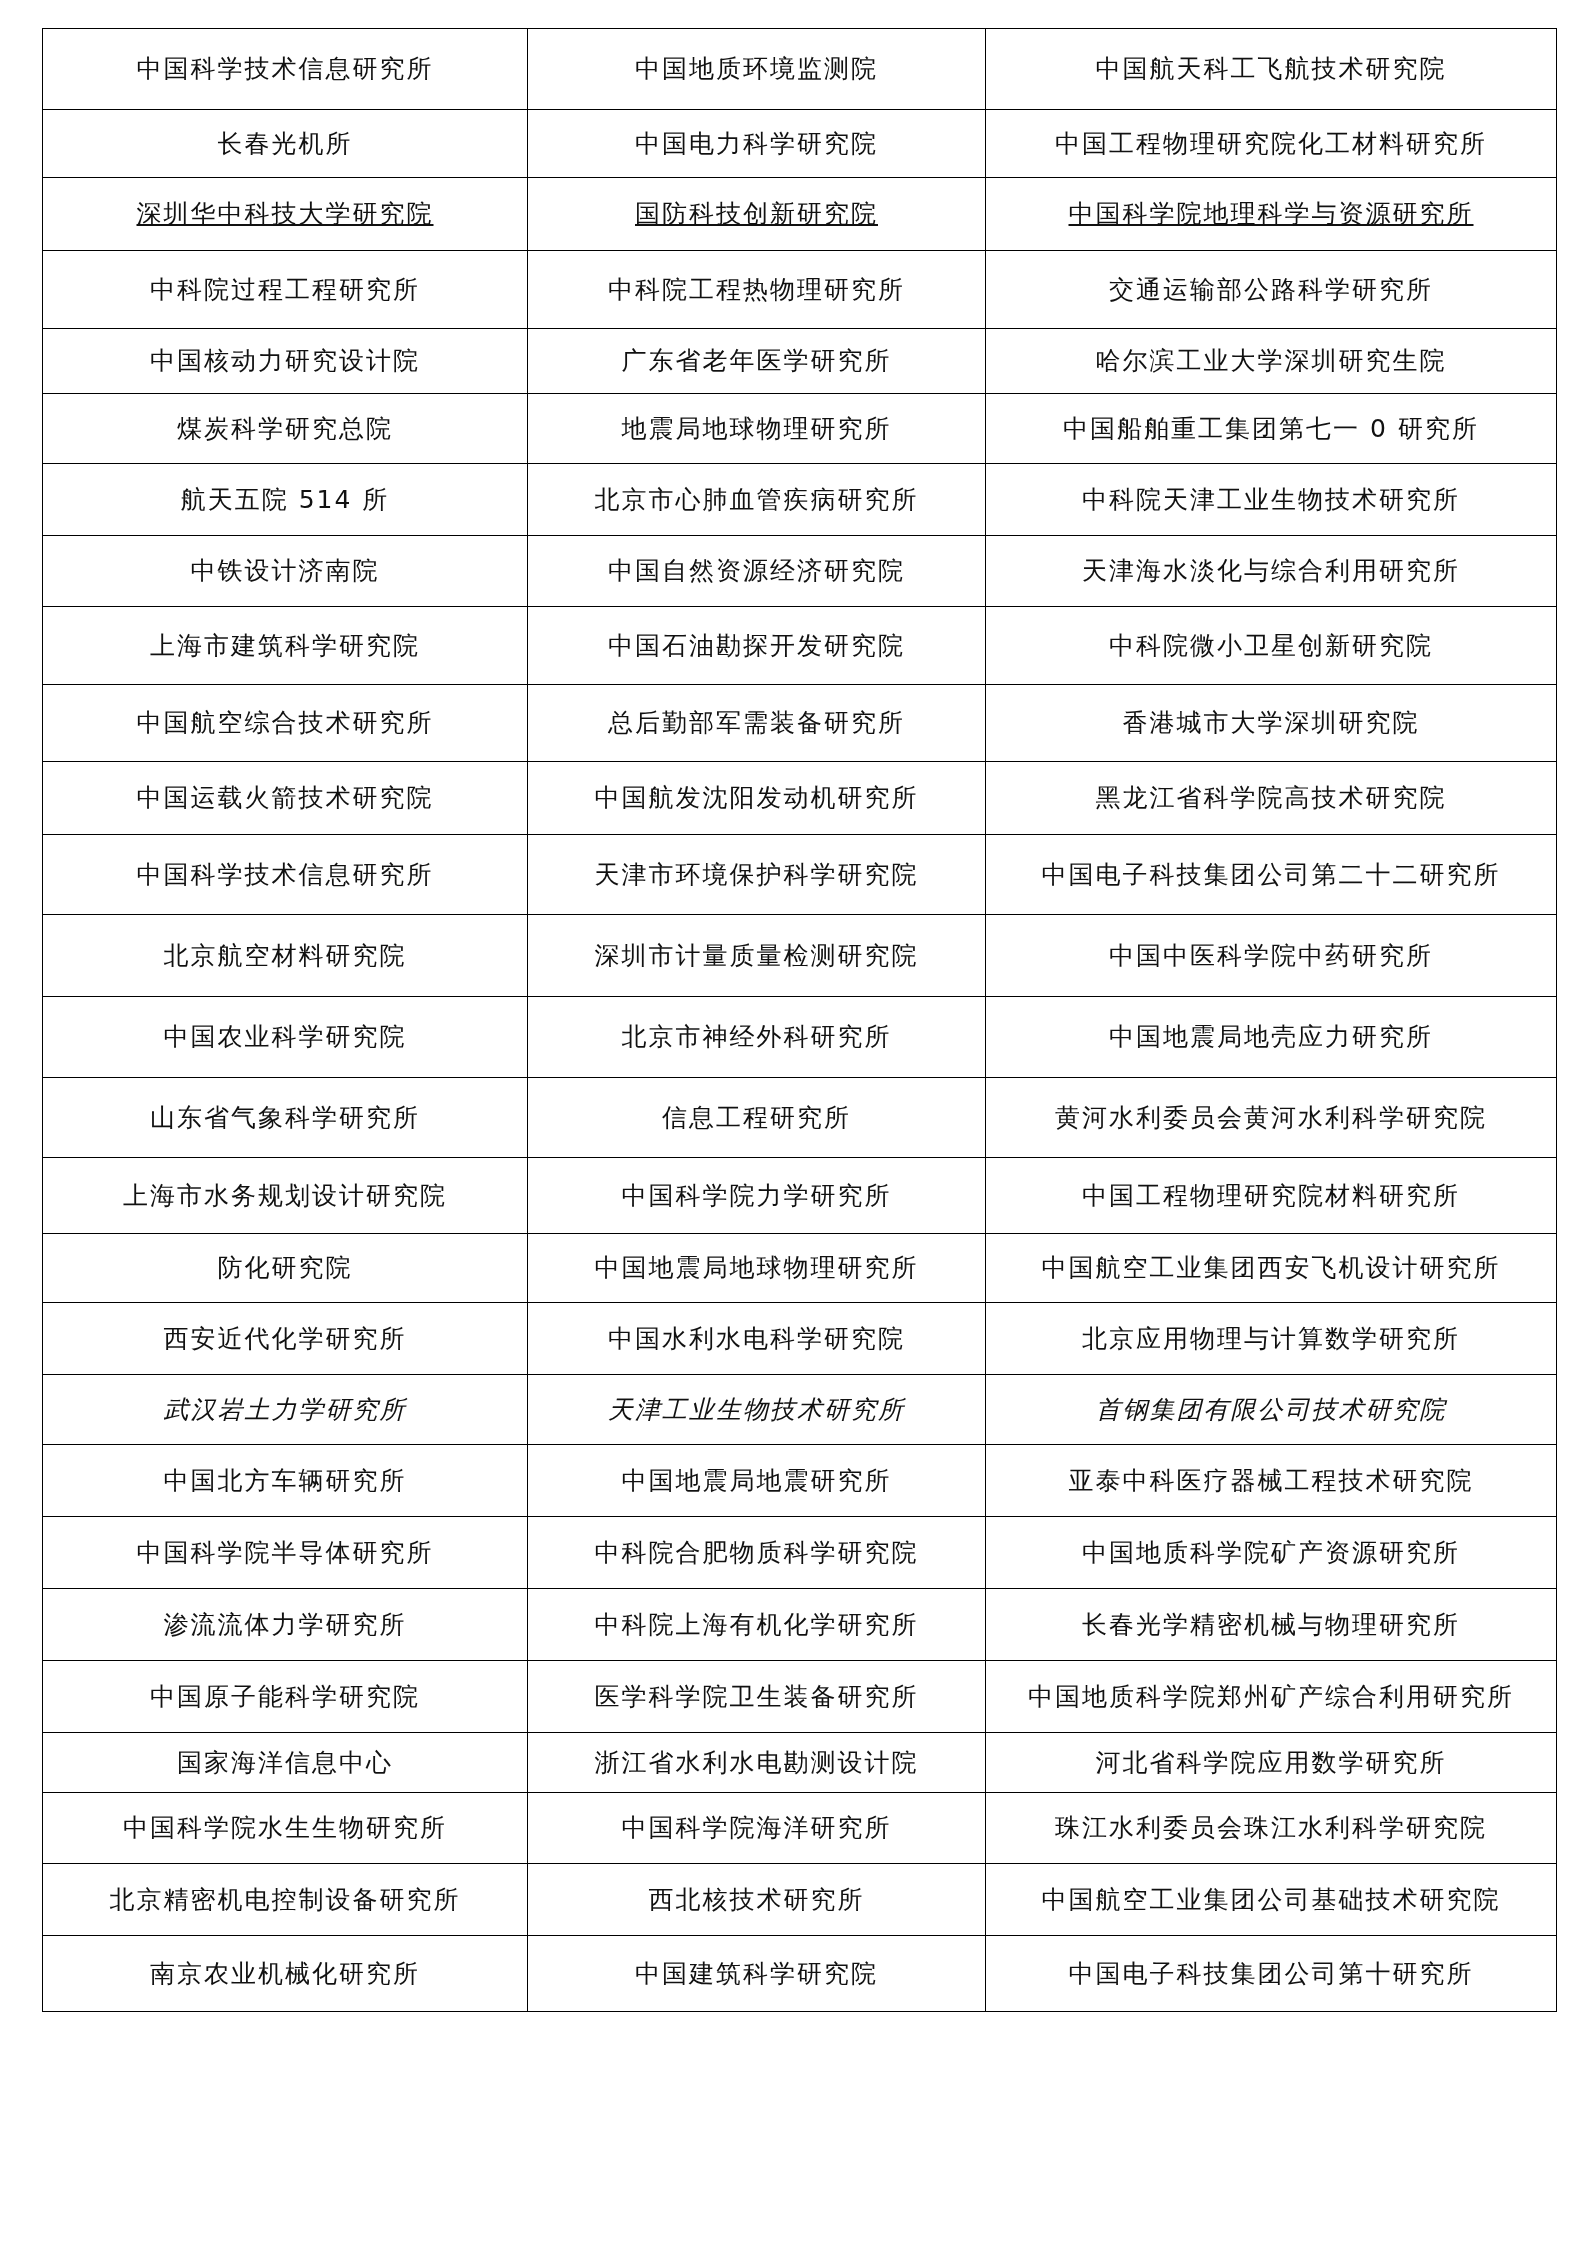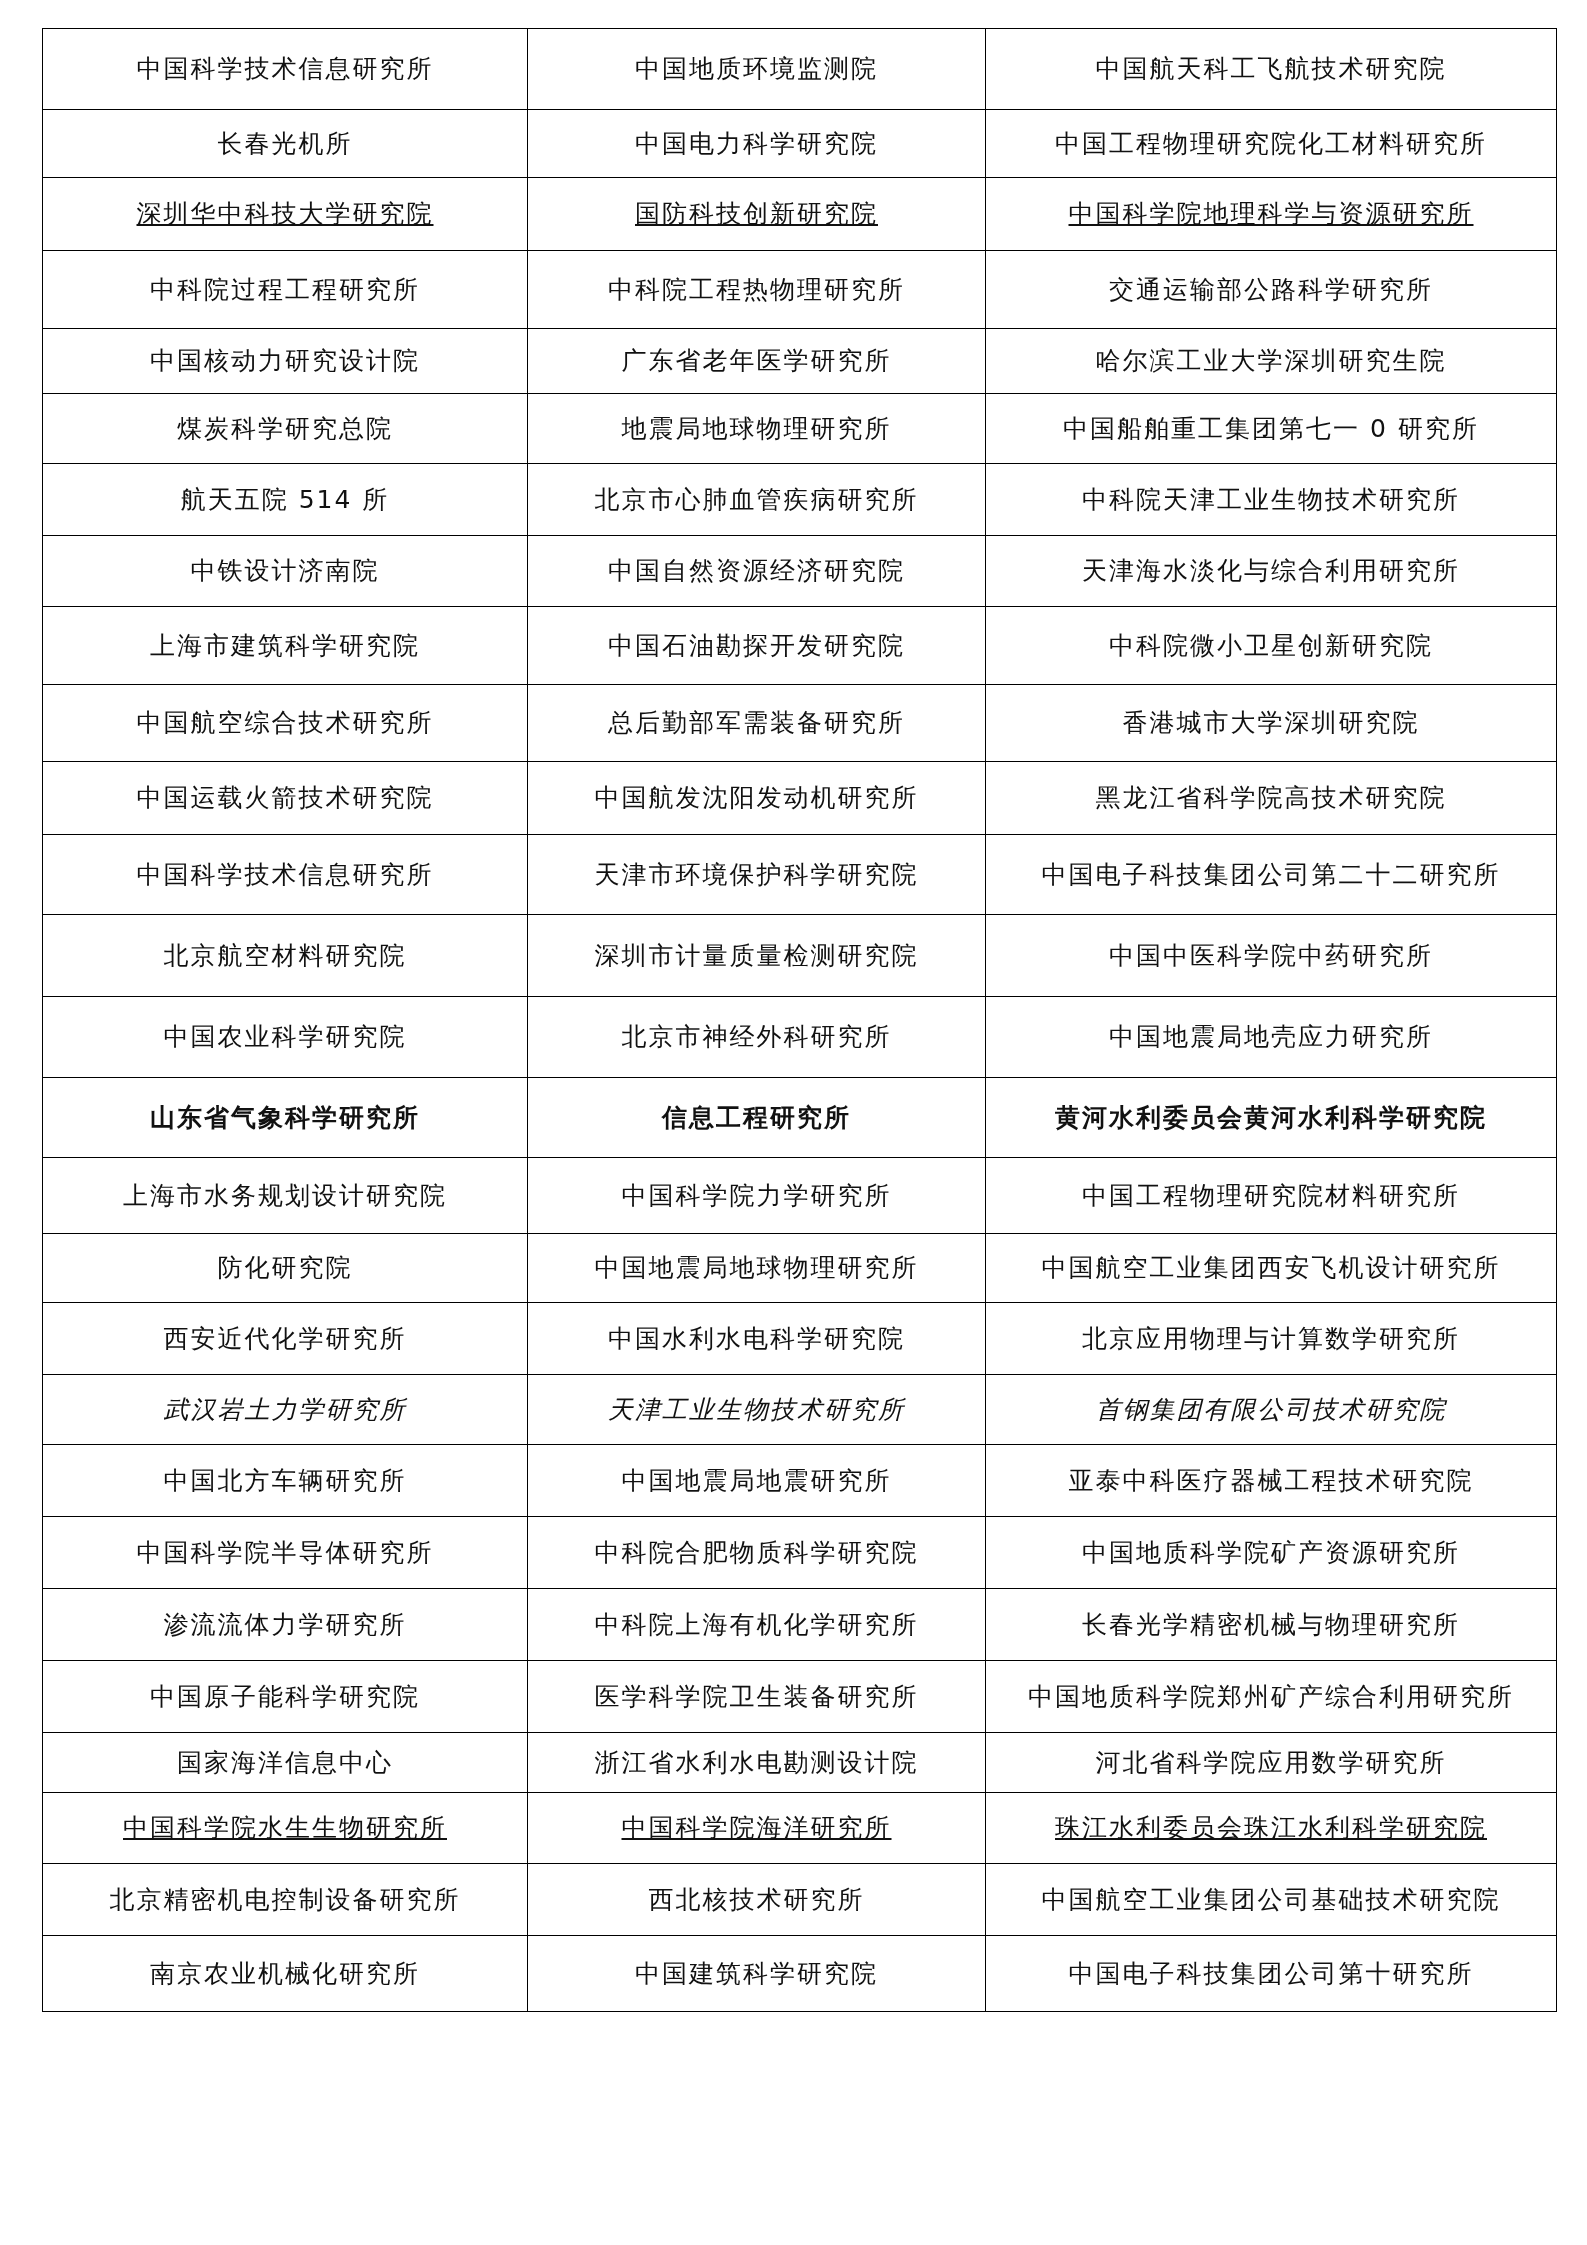--- a/index.html
+++ b/index.html
@@ -120,21 +120,21 @@
         <tr style="height: 82px;">
           <td>北京航空材料研究院</td>
           <td>深圳市计量质量检测研究院</td>
           <td>中国中医科学院中药研究所</td>
         </tr>
         <tr style="height: 81px;">
           <td>中国农业科学研究院</td>
           <td>北京市神经外科研究所</td>
           <td>中国地震局地壳应力研究所</td>
         </tr>
-        <tr style="height: 80px; font-weight: bold;">
+        <tr style="height: 80px;">
           <td>山东省气象科学研究所</td>
           <td>信息工程研究所</td>
           <td>黄河水利委员会黄河水利科学研究院</td>
         </tr>
         <tr style="height: 76px;">
           <td>上海市水务规划设计研究院</td>
           <td>中国科学院力学研究所</td>
           <td>中国工程物理研究院材料研究所</td>
         </tr>
         <tr style="height: 69px;">
@@ -170,21 +170,21 @@
         <tr style="height: 72px; margin-left: 15px;">
           <td>中国原子能科学研究院</td>
           <td>医学科学院卫生装备研究所</td>
           <td>中国地质科学院郑州矿产综合利用研究所</td>
         </tr>
         <tr style="height: 60px;">
           <td>国家海洋信息中心</td>
           <td>浙江省水利水电勘测设计院</td>
           <td>河北省科学院应用数学研究所</td>
         </tr>
-        <tr style="height: 71px; text-decoration: underline;">
+        <tr style="height: 71px;">
           <td>中国科学院水生生物研究所</td>
           <td>中国科学院海洋研究所</td>
           <td>珠江水利委员会珠江水利科学研究院</td>
         </tr>
         <tr style="height: 72px;">
           <td>北京精密机电控制设备研究所</td>
           <td>西北核技术研究所</td>
           <td>中国航空工业集团公司基础技术研究院</td>
         </tr>
         <tr style="height: 76px;">

